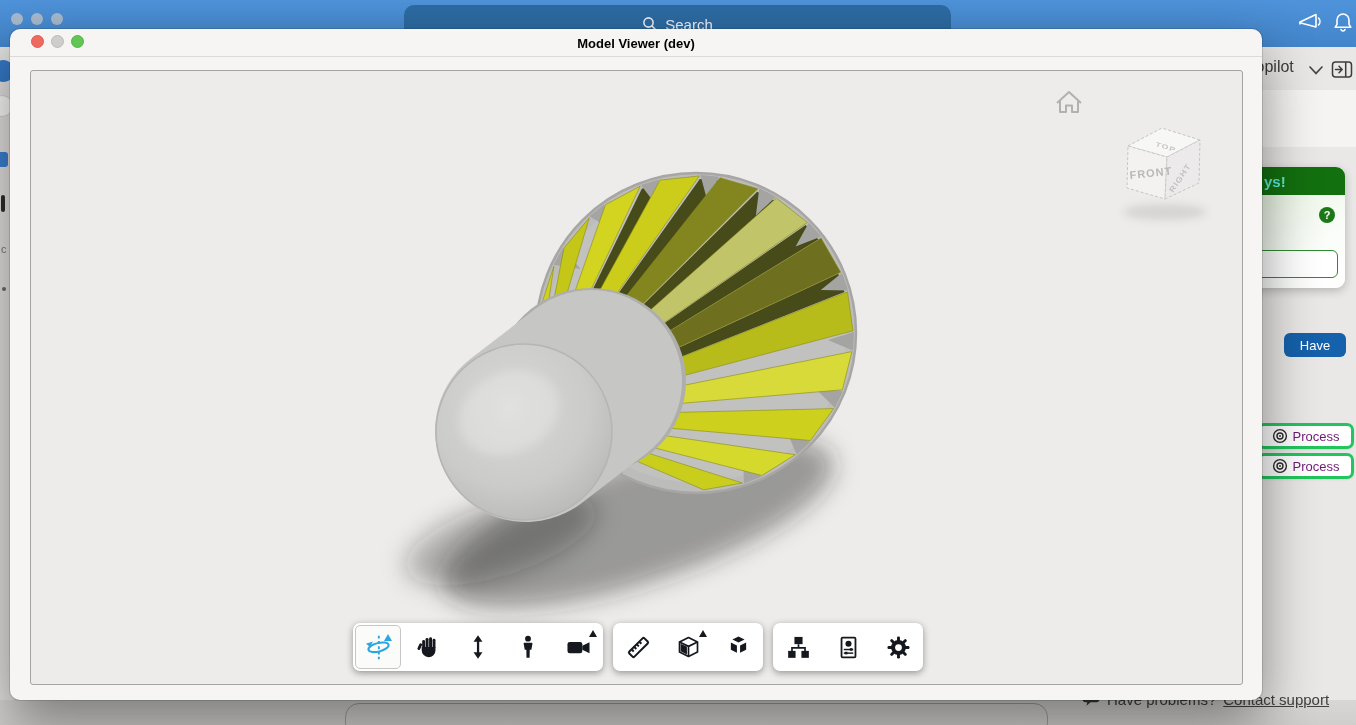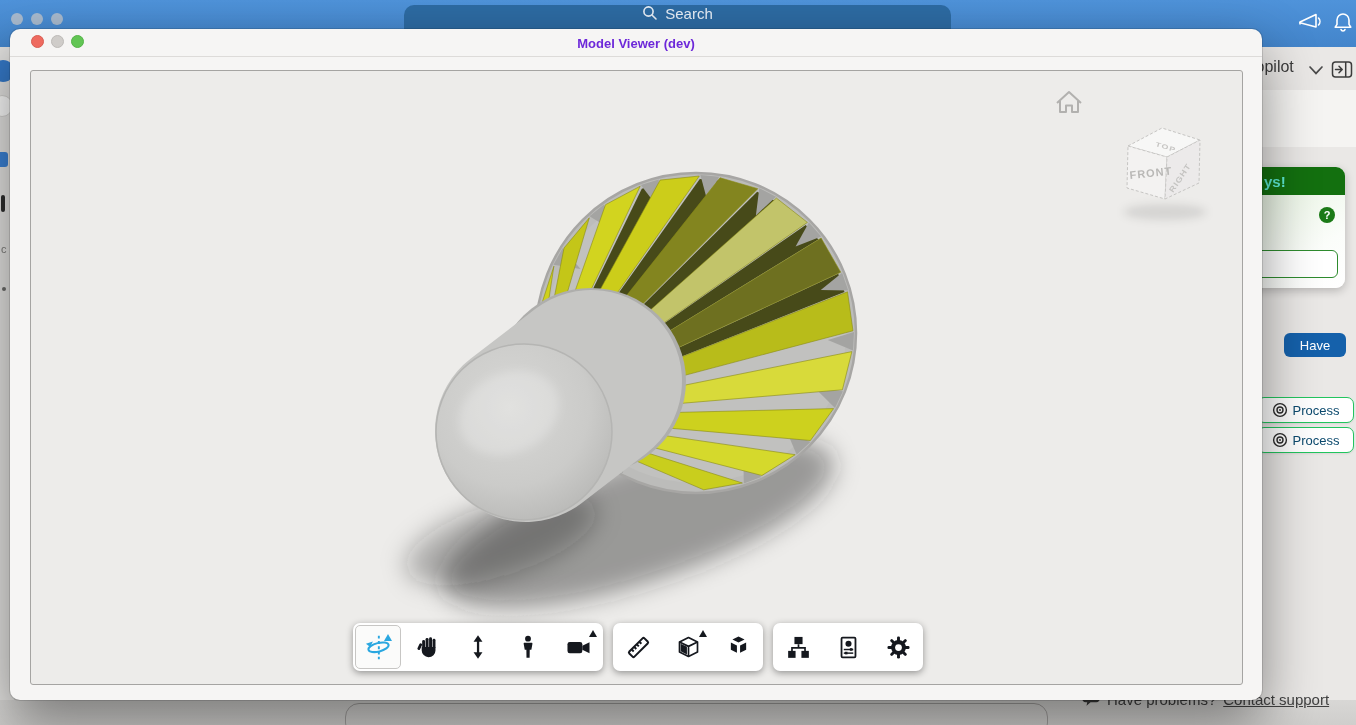--- a/index.html
+++ b/index.html
@@ -10,21 +10,21 @@
     -webkit-font-smoothing:antialiased;
   }
   
   .bg-header{
     position:absolute; left:0; top:0; width:1356px; height:47px;
     background:linear-gradient(#4f93da,#4385cb); z-index:1;
   }
   .bg-light{ position:absolute; border-radius:50%; background:#b9c2cd; opacity:.85; width:12px;height:12px; top:13px;}
   .search-pill{
     position:absolute; left:404px; top:5px; width:547px; height:38px;
-    background:#2d6ba3; border-radius:10px; display:flex; justify-content:center;
+    background:#2d6ba3; border-radius:10px; display:flex; align-items:center; justify-content:center;
     gap:7px; color:#e9f0f8; font-size:15px;
   }
   .hdr-ico{ position:absolute; top:10px; }
   .bg-left-strip{ position:absolute; left:0; top:47px; width:14px; bottom:0; background:#e4e3e1; z-index:1; overflow:hidden;}
   .bg-right-panel{ position:absolute; left:1200px; top:47px; right:0; bottom:0; background:#eae8e6; z-index:1; font-size:13px;}
   .band-white{ position:absolute; left:0; top:43px; width:156px; height:57px; background:#f5f4f2; }
   .copilot-label{ position:absolute; left:44px; top:11px; font-size:16px; color:#3b3b3b; }
   .promo-card{
     position:absolute; left:45px; top:120px; width:100px; height:121px; border-radius:9px;
     background:linear-gradient(145deg,#e2f1da 0%,#fbfdfa 70%,#ffffff 100%);
@@ -32,41 +32,41 @@
   }
   .promo-head{ height:28px; background:#13700f; color:#5eead4; font-weight:bold; font-size:15px;
     display:flex; align-items:center; padding-left:19px; }
   .promo-badge{ position:absolute; left:74px; top:40px; width:16px; height:16px; border-radius:50%;
     background:#1b7a17; color:#fff; font-size:11px; font-weight:bold; display:flex; align-items:center; justify-content:center;}
   .promo-input{ position:absolute; left:11px; top:83px; width:82px; height:28px; background:#fff;
     border:1.5px solid #2e8b2e; border-radius:6px; }
   .view-btn{ position:absolute; left:84px; top:286px; width:62px; height:24px; background:#1561ab;
     color:#fff; font-size:13px; border:none; border-radius:6px; display:flex; align-items:center; justify-content:center; cursor:default;}
   .process-btn{ position:absolute; left:57px; width:97px; height:26px; background:#ffffff;
-    border:1px solid #22c55e; border-radius:7px; display:flex; align-items:center; justify-content:center; gap:5px;
-    font-size:13px; color:#0c4a6e; box-shadow:0 1px 2px rgba(0,0,0,.08);}
+    border:3px solid #22c55e; border-radius:7px; display:flex; align-items:center; justify-content:center; gap:5px;
+    font-size:13px; color:#701a75; box-shadow:0 1px 2px rgba(0,0,0,.08);margin-top:26px;}
   .bg-bottom{ position:absolute; left:0; bottom:0; width:1356px; height:25px; background:linear-gradient(#d8d7d5,#cfcecc); z-index:1;}
   .bg-input-bar{ position:absolute; left:345px; top:3px; width:703px; height:34px; border-radius:14px;
     border:1px solid #a19f9d; background:linear-gradient(#d6d5d3,#cbcac8);}
   .help-line{ position:absolute; left:1082px; top:690px; z-index:2; display:flex; align-items:center; gap:7px;
     color:#414141; font-size:15px;}
   .help-line .lnk{ text-decoration:underline; color:#414141; }
   
   .mv-window{
     position:absolute; left:10px; top:29px; width:1252px; height:671px; z-index:5;
     background:#f6f5f4; border-radius:10px;
     box-shadow:0 22px 55px rgba(0,0,0,.45), 0 0 0 1px rgba(0,0,0,.12);
   }
   .mv-titlebar{ position:relative; height:28px; border-bottom:1px solid #dddbd9; }
   .tl{ position:absolute; top:6px; width:13px; height:13px; border-radius:50%; }
   .tl.red{ left:21px; background:#ee6a5f; border:.5px solid #d95c50;}
   .tl.grey{ left:41px; background:#cfccc9; border:.5px solid #bdbab7;}
   .tl.green{ left:61px; background:#62c554; border:.5px solid #54b347;}
   .mv-title{ position:absolute; left:0; right:0; top:0; height:28px; display:flex; align-items:center; justify-content:center;
-    font-size:13px; font-weight:bold; color:#6d28d9; }
+    font-size:13px; font-weight:bold; color:#000000; }
   .mv-canvas{
     position:absolute; left:20px; top:41px; width:1213px; height:615px;
     background:#edecea; border:1px solid #a5a4a2; border-radius:3px; overflow:hidden;
   }
   #viewer-svg{ position:absolute; left:0; top:0; }
   
   .tb-group{ position:absolute; top:552px; height:48px; background:#fff; border-radius:7px;
     box-shadow:0 2px 7px rgba(0,0,0,.38); display:flex; align-items:stretch; padding:0; z-index:3;}
   .tb-btn{ width:50px; display:flex; align-items:center; justify-content:center; position:relative; cursor:default;}
   .tb-btn.selected{ margin:2px; width:46px; background:#fbfbfa; border:1px solid #c7c6c4; border-radius:5px;}

